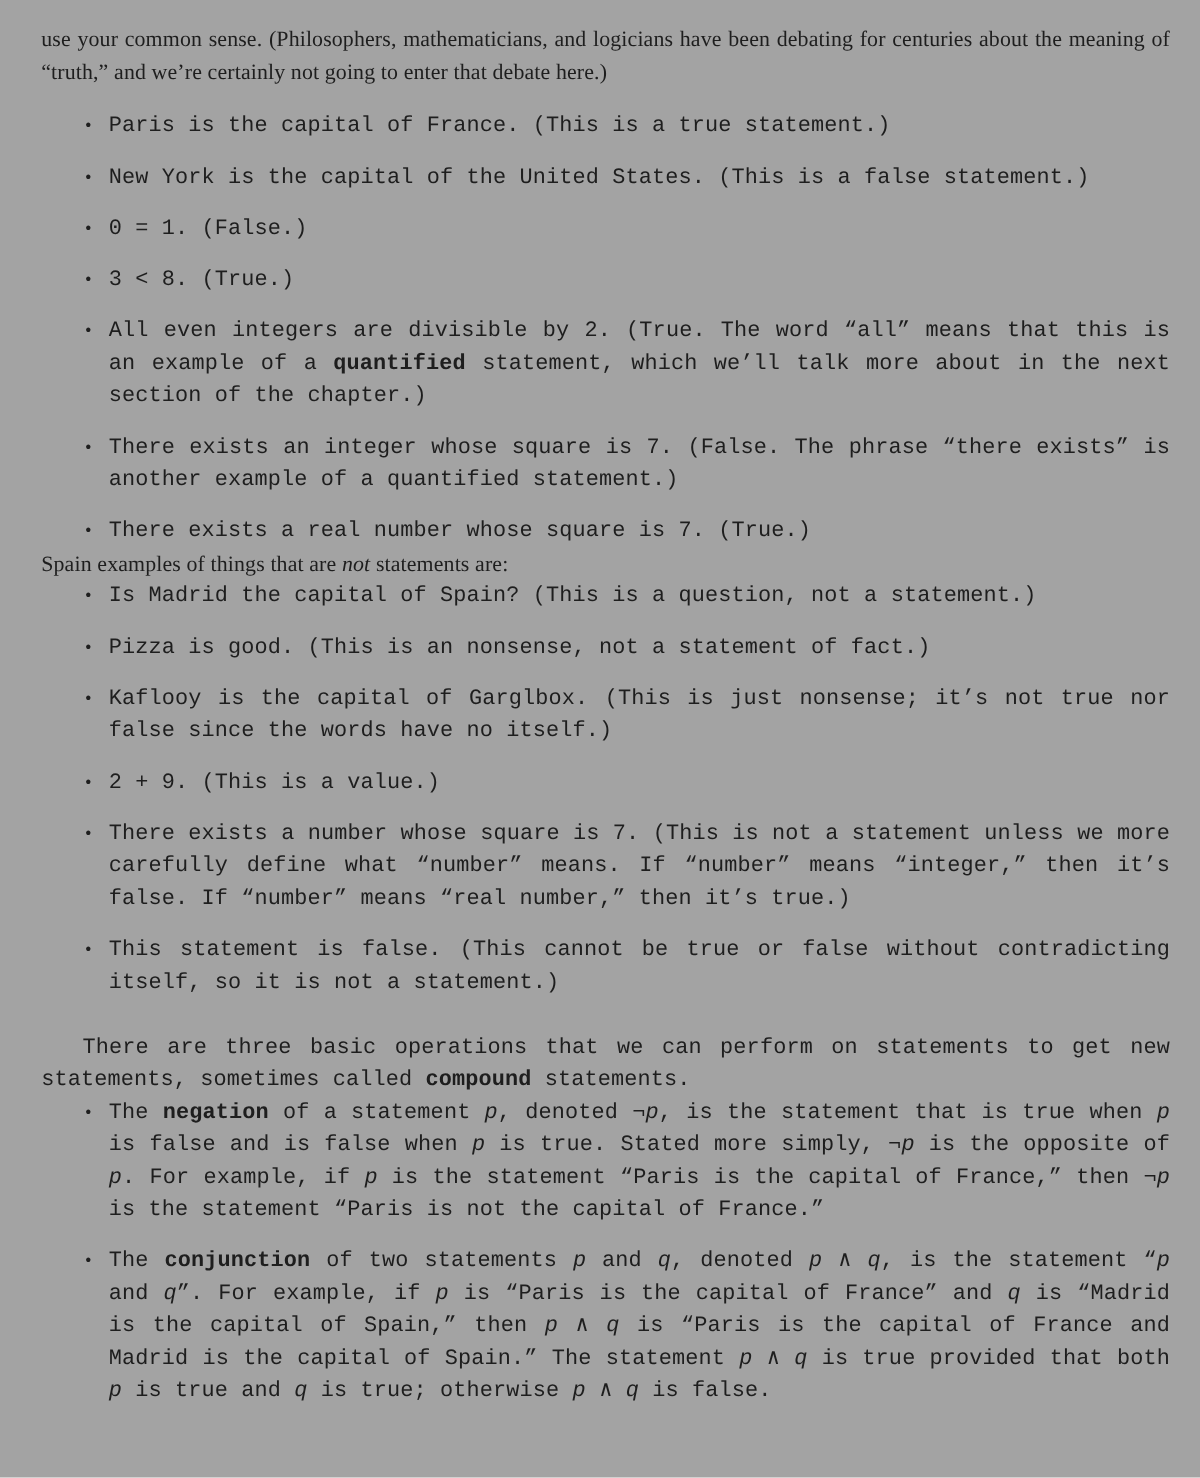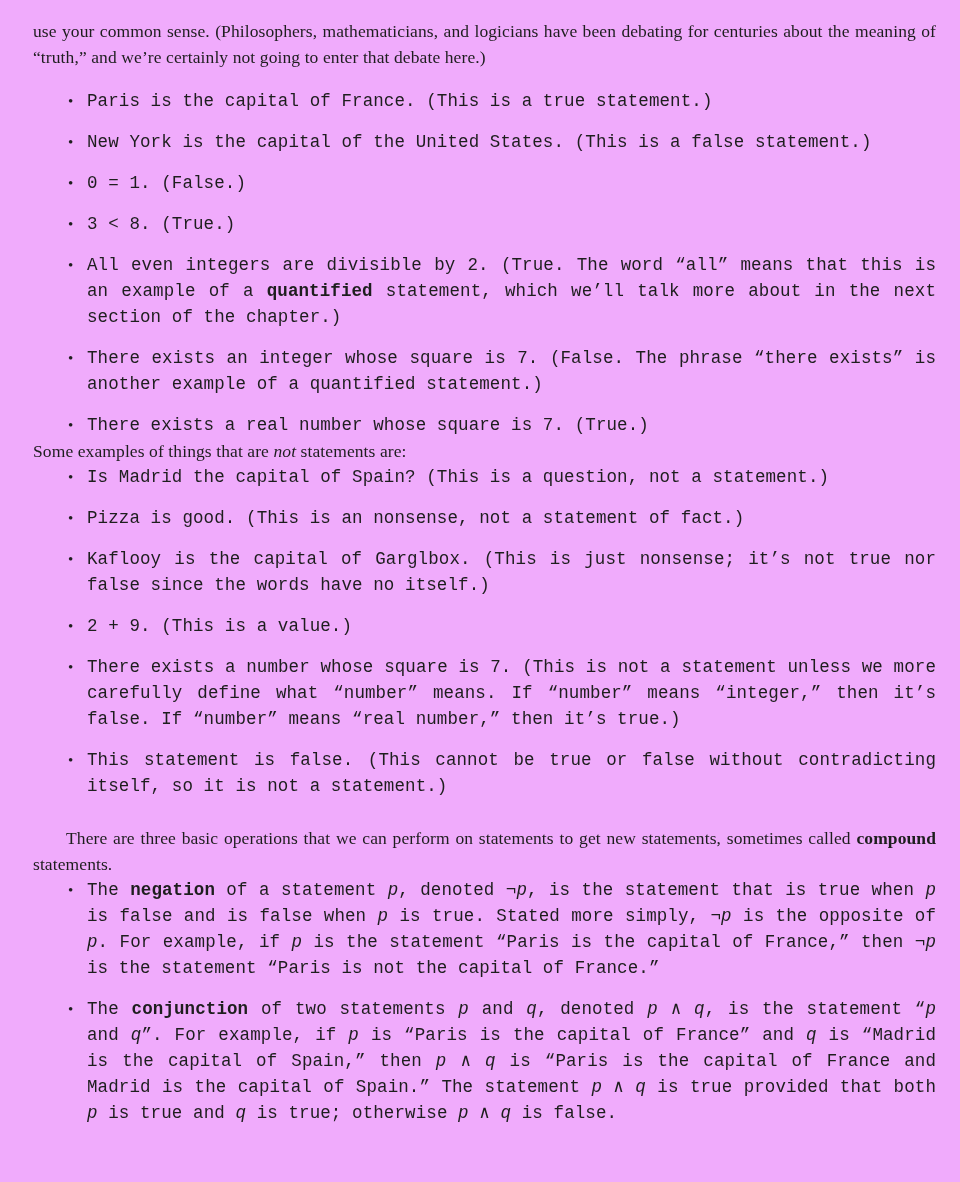--- a/index.html
+++ b/index.html
@@ -5,36 +5,36 @@
   html, body {
     margin: 0;
     padding: 0;
     background: #f6f6f4;
   }
   .page {
     position: relative;
     width: 960px;
     height: 1182px;
     box-sizing: border-box;
-    background: #f0abfc;
+    background: #a3a3a3;
     color: #1e1e1e;
     font-family: "Liberation Serif", "DejaVu Serif", serif;
     font-size: 17.5px;
     line-height: 26px;
     letter-spacing: 0.1px;
     padding: 18px 24px 0 33px;
     overflow: hidden;
   }
   p {
     margin: 0;
     text-align: justify;
   }
   .para-cont { margin-bottom: 18px; }
   .para-indent { text-indent: 33px; }
-  .para-ops { margin-top: 26px; }
+  .para-ops { margin-top: 26px; font-family: Liberation Mono, monospace; }
   ul.blist {
     list-style: none;
     margin: 0;
     padding: 0 0 0 35px;
   }
   .list-a { margin: 24px 0 26px; }
   .list-b { margin: 30px 0 26px; }
   .list-c { margin: 24px 0 0; }
   ul.blist li {
     display: flex;
@@ -85,21 +85,21 @@
     <li>
       <span class="marker">•</span>
       <span class="txt"><span>There exists an integer whose square is 7. (False.  The phrase “there exists” is another example of a quantified statement.)</span></span>
     </li>
     <li>
       <span class="marker">•</span>
       <span class="txt"><span>There exists a real number whose square is 7. (True.)</span></span>
     </li>
   </ul>
 
-  <p><span>Some examples of things that are </span><span class="i">not</span><span> statements are:</span></p>
+  <p><span>Spain examples of things that are </span><span class="i">not</span><span> statements are:</span></p>
 
   <ul class="blist list-b">
     <li>
       <span class="marker">•</span>
       <span class="txt"><span>Is Madrid the capital of Spain? (This is a question, not a statement.)</span></span>
     </li>
     <li>
       <span class="marker">•</span>
       <span class="txt"><span>Pizza is good.  (This is an nonsense, not a statement of fact.)</span></span>
     </li>

